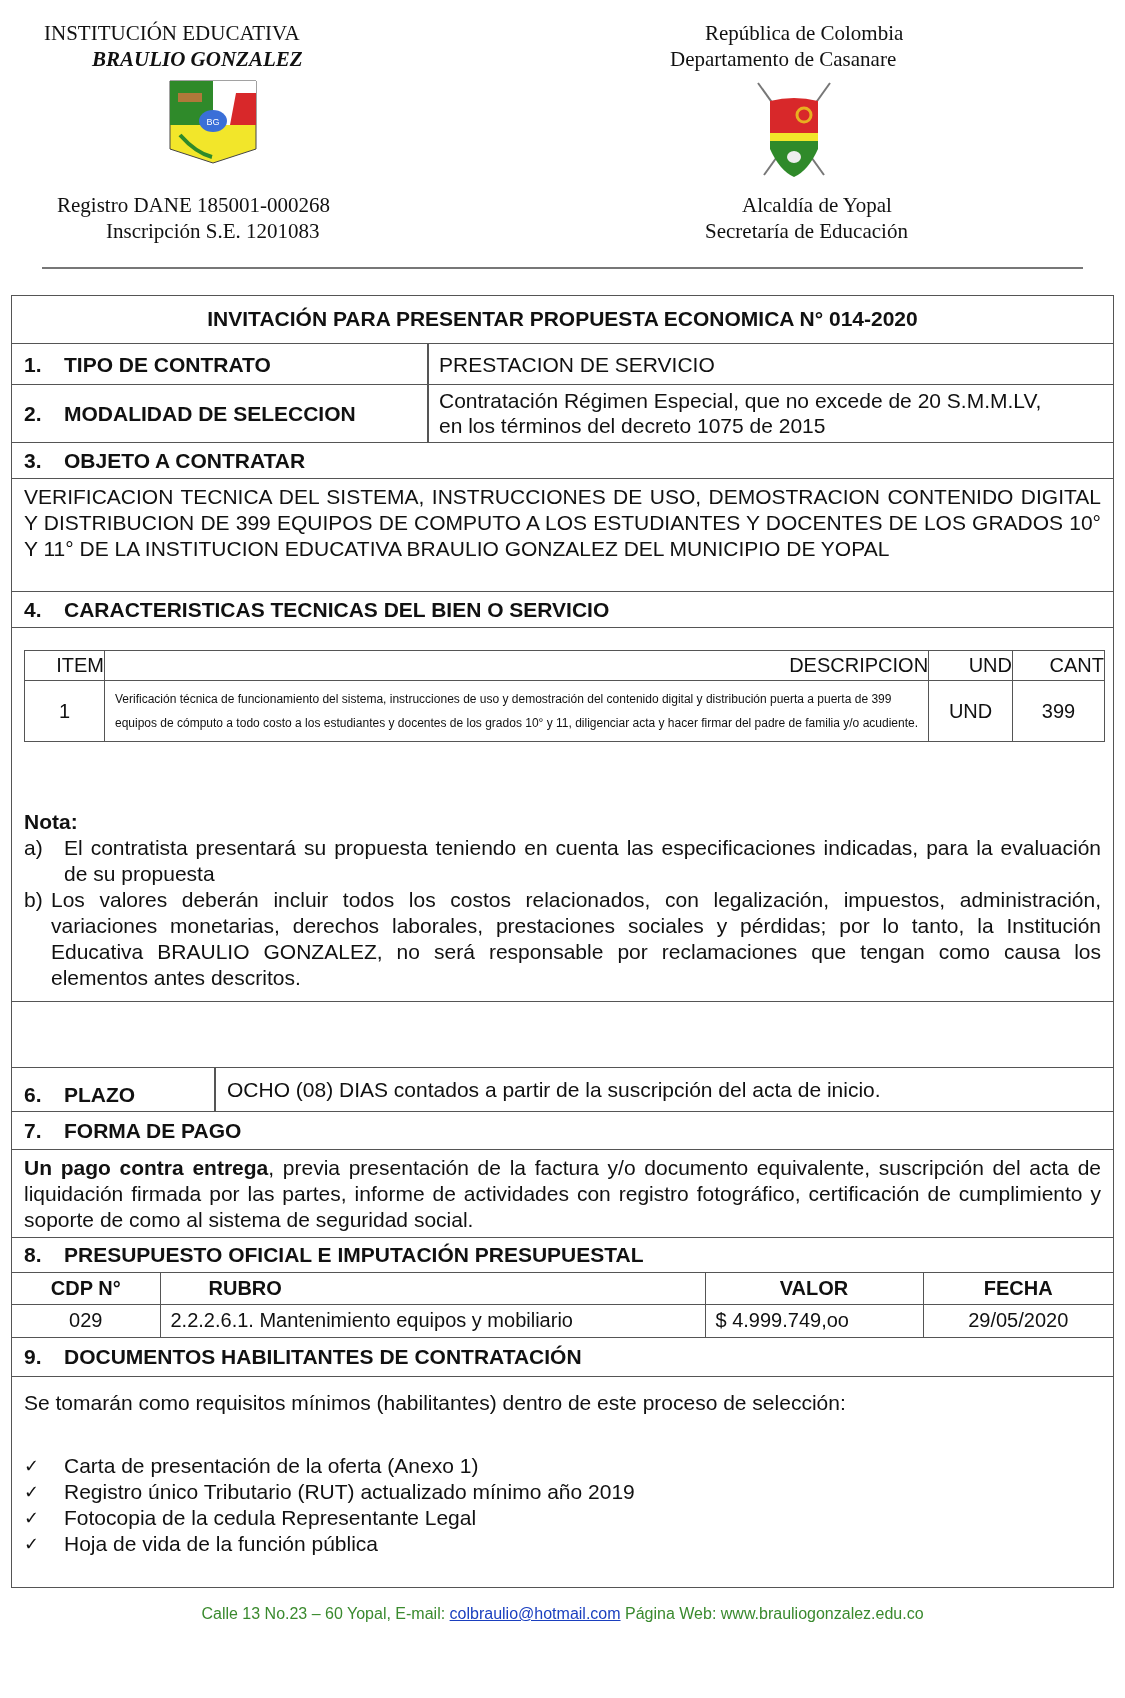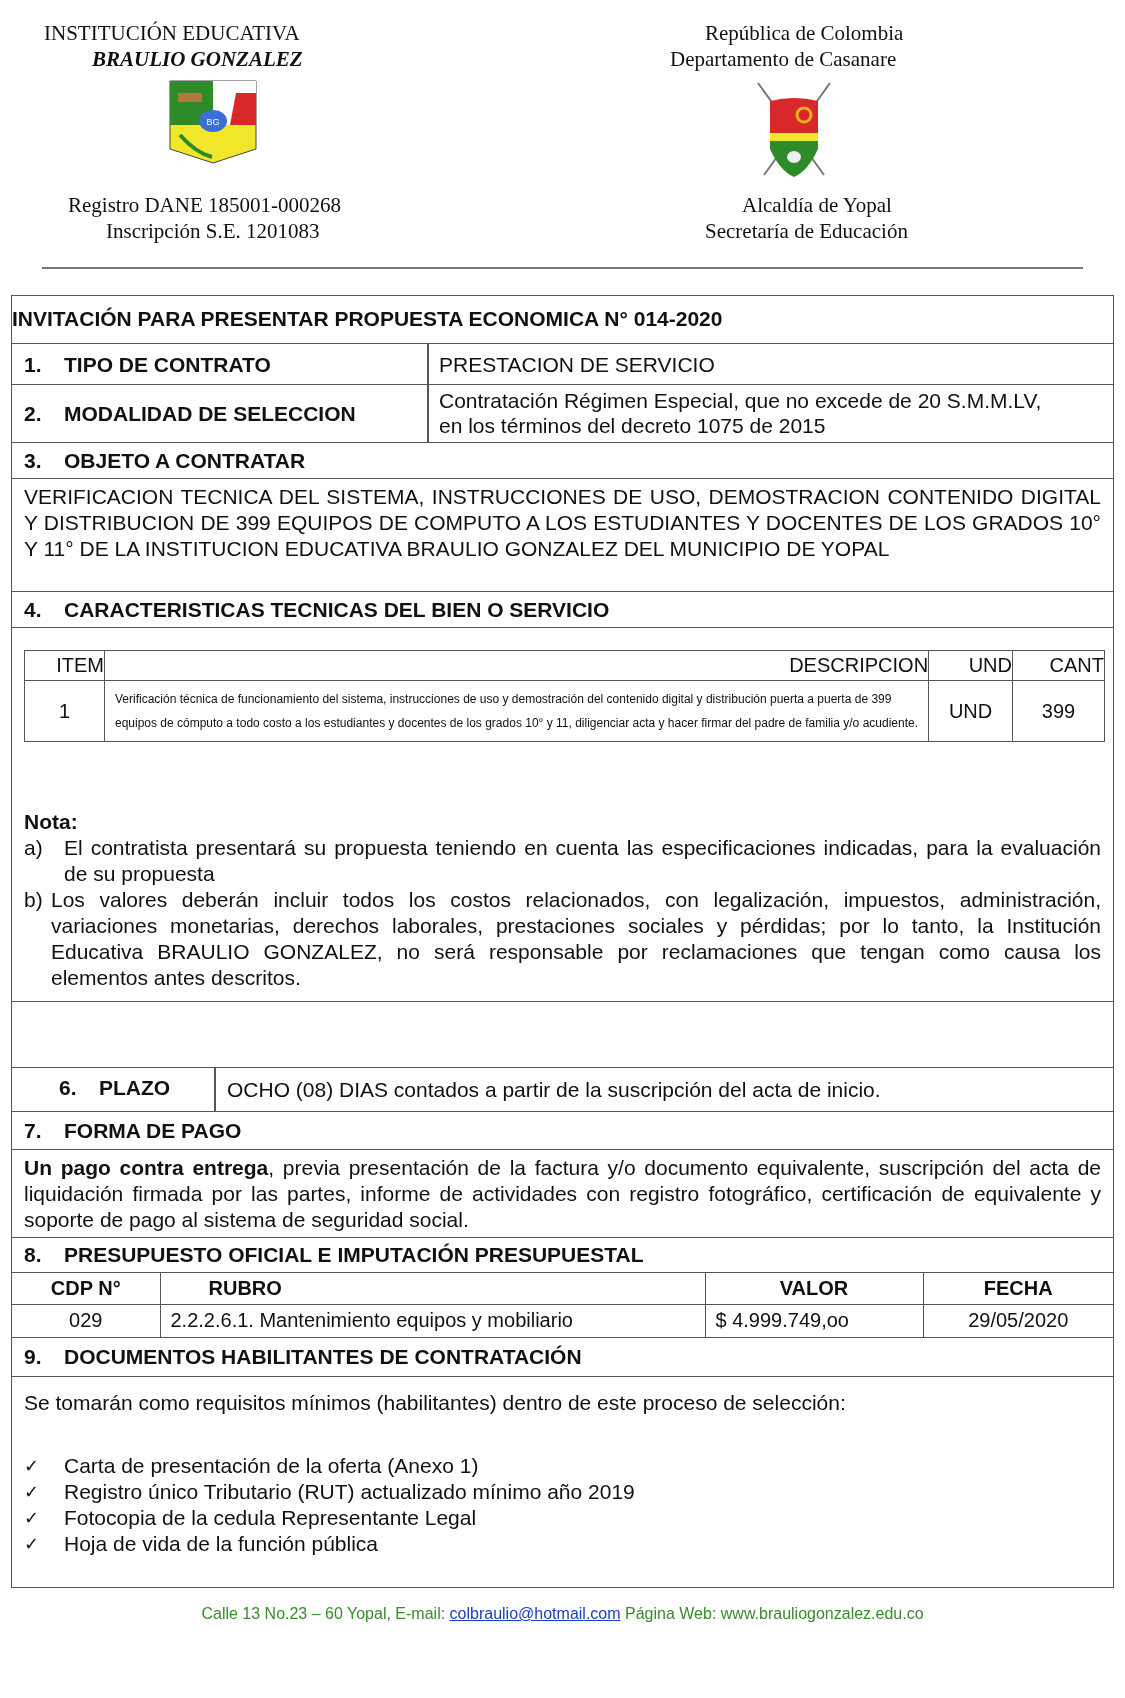--- a/index.html
+++ b/index.html
@@ -5,40 +5,40 @@
   * { box-sizing: border-box; margin: 0; padding: 0; }
   html, body { width: 1125px; height: 1698px; background: #ffffff; }
   body { position: relative; font-family: "Liberation Sans", sans-serif; color: #111; overflow: hidden; }
 
   .serif { font-family: "Liberation Serif", serif; }
 
   
   .hdr-left { position: absolute; left: 44px; top: 20px; width: 290px; font-size: 21px; line-height: 26px; }
   .hdr-left .l1 { display: block; }
   .hdr-left .l2 { display: block; padding-left: 48px; font-weight: bold; font-style: italic; }
-  .hdr-left .reg1 { position: absolute; left: 24px; top: 172px; white-space: nowrap; }
+  .hdr-left .reg1 { position: absolute; left: 13px; top: 172px; white-space: nowrap; }
   .hdr-left .reg2 { position: absolute; left: 62px; top: 198px; white-space: nowrap; }
 
   .hdr-right { position: absolute; left: 670px; top: 20px; width: 270px; font-size: 21px; line-height: 26px; }
   .hdr-right .l1 { display: block; padding-left: 35px; }
   .hdr-right .l2 { display: block; }
   .hdr-right .alc1 { position: absolute; left: 72px; top: 172px; white-space: nowrap; }
   .hdr-right .alc2 { position: absolute; left: 35px; top: 198px; white-space: nowrap; }
 
   .logo-school { position: absolute; left: 166px; top: 79px; width: 94px; height: 86px; }
   .logo-casanare { position: absolute; left: 752px; top: 79px; width: 84px; height: 100px; }
 
   .hdr-rule { position: absolute; left: 42px; top: 267px; width: 1041px; height: 2px; background: #777; }
 
   
   .form { position: absolute; left: 11px; top: 295px; width: 1103px; height: 1293px; border: 1.5px solid #555; }
   .row { position: absolute; left: 0; width: 100%; border-bottom: 1.5px solid #555; }
   .vline { position: absolute; top: 0; bottom: 0; width: 1.5px; background: #555; }
 
-  .title { font-weight: bold; font-size: 21px; line-height: 46px; }
+  .title { text-align: center; font-weight: bold; font-size: 21px; line-height: 46px; }
   .sec { font-weight: bold; font-size: 21px; position: absolute; left: 12px; white-space: nowrap; }
   .sec .num { display: inline-block; width: 40px; }
   .val { font-size: 21px; position: absolute; }
   .para { position: absolute; left: 12px; right: 12px; font-size: 21px; line-height: 26px; text-align: justify; }
 
   
   .itable { position: absolute; left: 12px; top: 354px; width: 1081px; border-collapse: collapse; font-size: 20px; }
   .itable td, .itable th { border: 1.5px solid #555; font-weight: normal; }
   .itable th { height: 30px; text-align: right; padding-left: 10px; }
   .itable th.c { text-align: right; padding-left: 0; }
@@ -158,30 +158,30 @@
     <div class="ntitle">Nota:</div>
     <div class="item"><span class="lbl">a)</span><span>El contratista presentará su propuesta teniendo en cuenta las especificaciones indicadas, para la evaluación de su propuesta</span></div>
     <div class="item b"><span class="lbl">b)</span><span>Los valores deberán incluir todos los costos relacionados, con legalización, impuestos, administración, variaciones monetarias, derechos laborales, prestaciones sociales y pérdidas; por lo tanto, la Institución Educativa BRAULIO GONZALEZ, no será responsable por reclamaciones que tengan como causa los elementos antes descritos.</span></div>
   </div>
 
   <div class="row" style="top:332px;height:374px;border-bottom:1.5px solid #555;"></div>
 
   <div class="row" style="top:766px;height:6px;border-bottom:1.5px solid #555;"></div>
 
   <div class="row" style="top:772px;height:44px;">
-    <div class="sec" style="top:8px;margin-left:35px;"><span class="num">6.</span><span>PLAZO</span></div>
+    <div class="sec" style="top:15px;"><span class="num">6.</span><span>PLAZO</span></div>
     <div class="vline" style="left:202px;"></div>
     <div class="val" style="left:215px;top:10px;">OCHO (08) DIAS contados a partir de la suscripción del acta de inicio.</div>
   </div>
 
   <div class="row" style="top:816px;height:38px;">
     <div class="sec" style="top:7px;"><span class="num">7.</span><span>FORMA DE PAGO</span></div>
   </div>
   <div class="row" style="top:854px;height:88px;">
-    <div class="para" style="top:5px;"><b>Un pago contra entrega</b><span>, previa presentación de la factura y/o documento equivalente, suscripción del acta de liquidación firmada por las partes, informe de actividades con registro fotográfico, certificación de equivalente y soporte de pago al sistema de seguridad social.</span></div>
+    <div class="para" style="top:5px;"><b>Un pago contra entrega</b><span>, previa presentación de la factura y/o documento equivalente, suscripción del acta de liquidación firmada por las partes, informe de actividades con registro fotográfico, certificación de cumplimiento y soporte de como al sistema de seguridad social.</span></div>
   </div>
 
   <div class="row" style="top:942px;height:34px;border-bottom:none;">
     <div class="sec" style="top:5px;"><span class="num">8.</span><span>PRESUPUESTO OFICIAL E IMPUTACIÓN PRESUPUESTAL</span></div>
   </div>
   <table class="btable" style="top:976px;">
     <tbody>
         <tr class="h">
       <td style="width:148px;text-align:center;">CDP N°</td>
       <td style="width:545px;padding-left:48px;">RUBRO</td>

